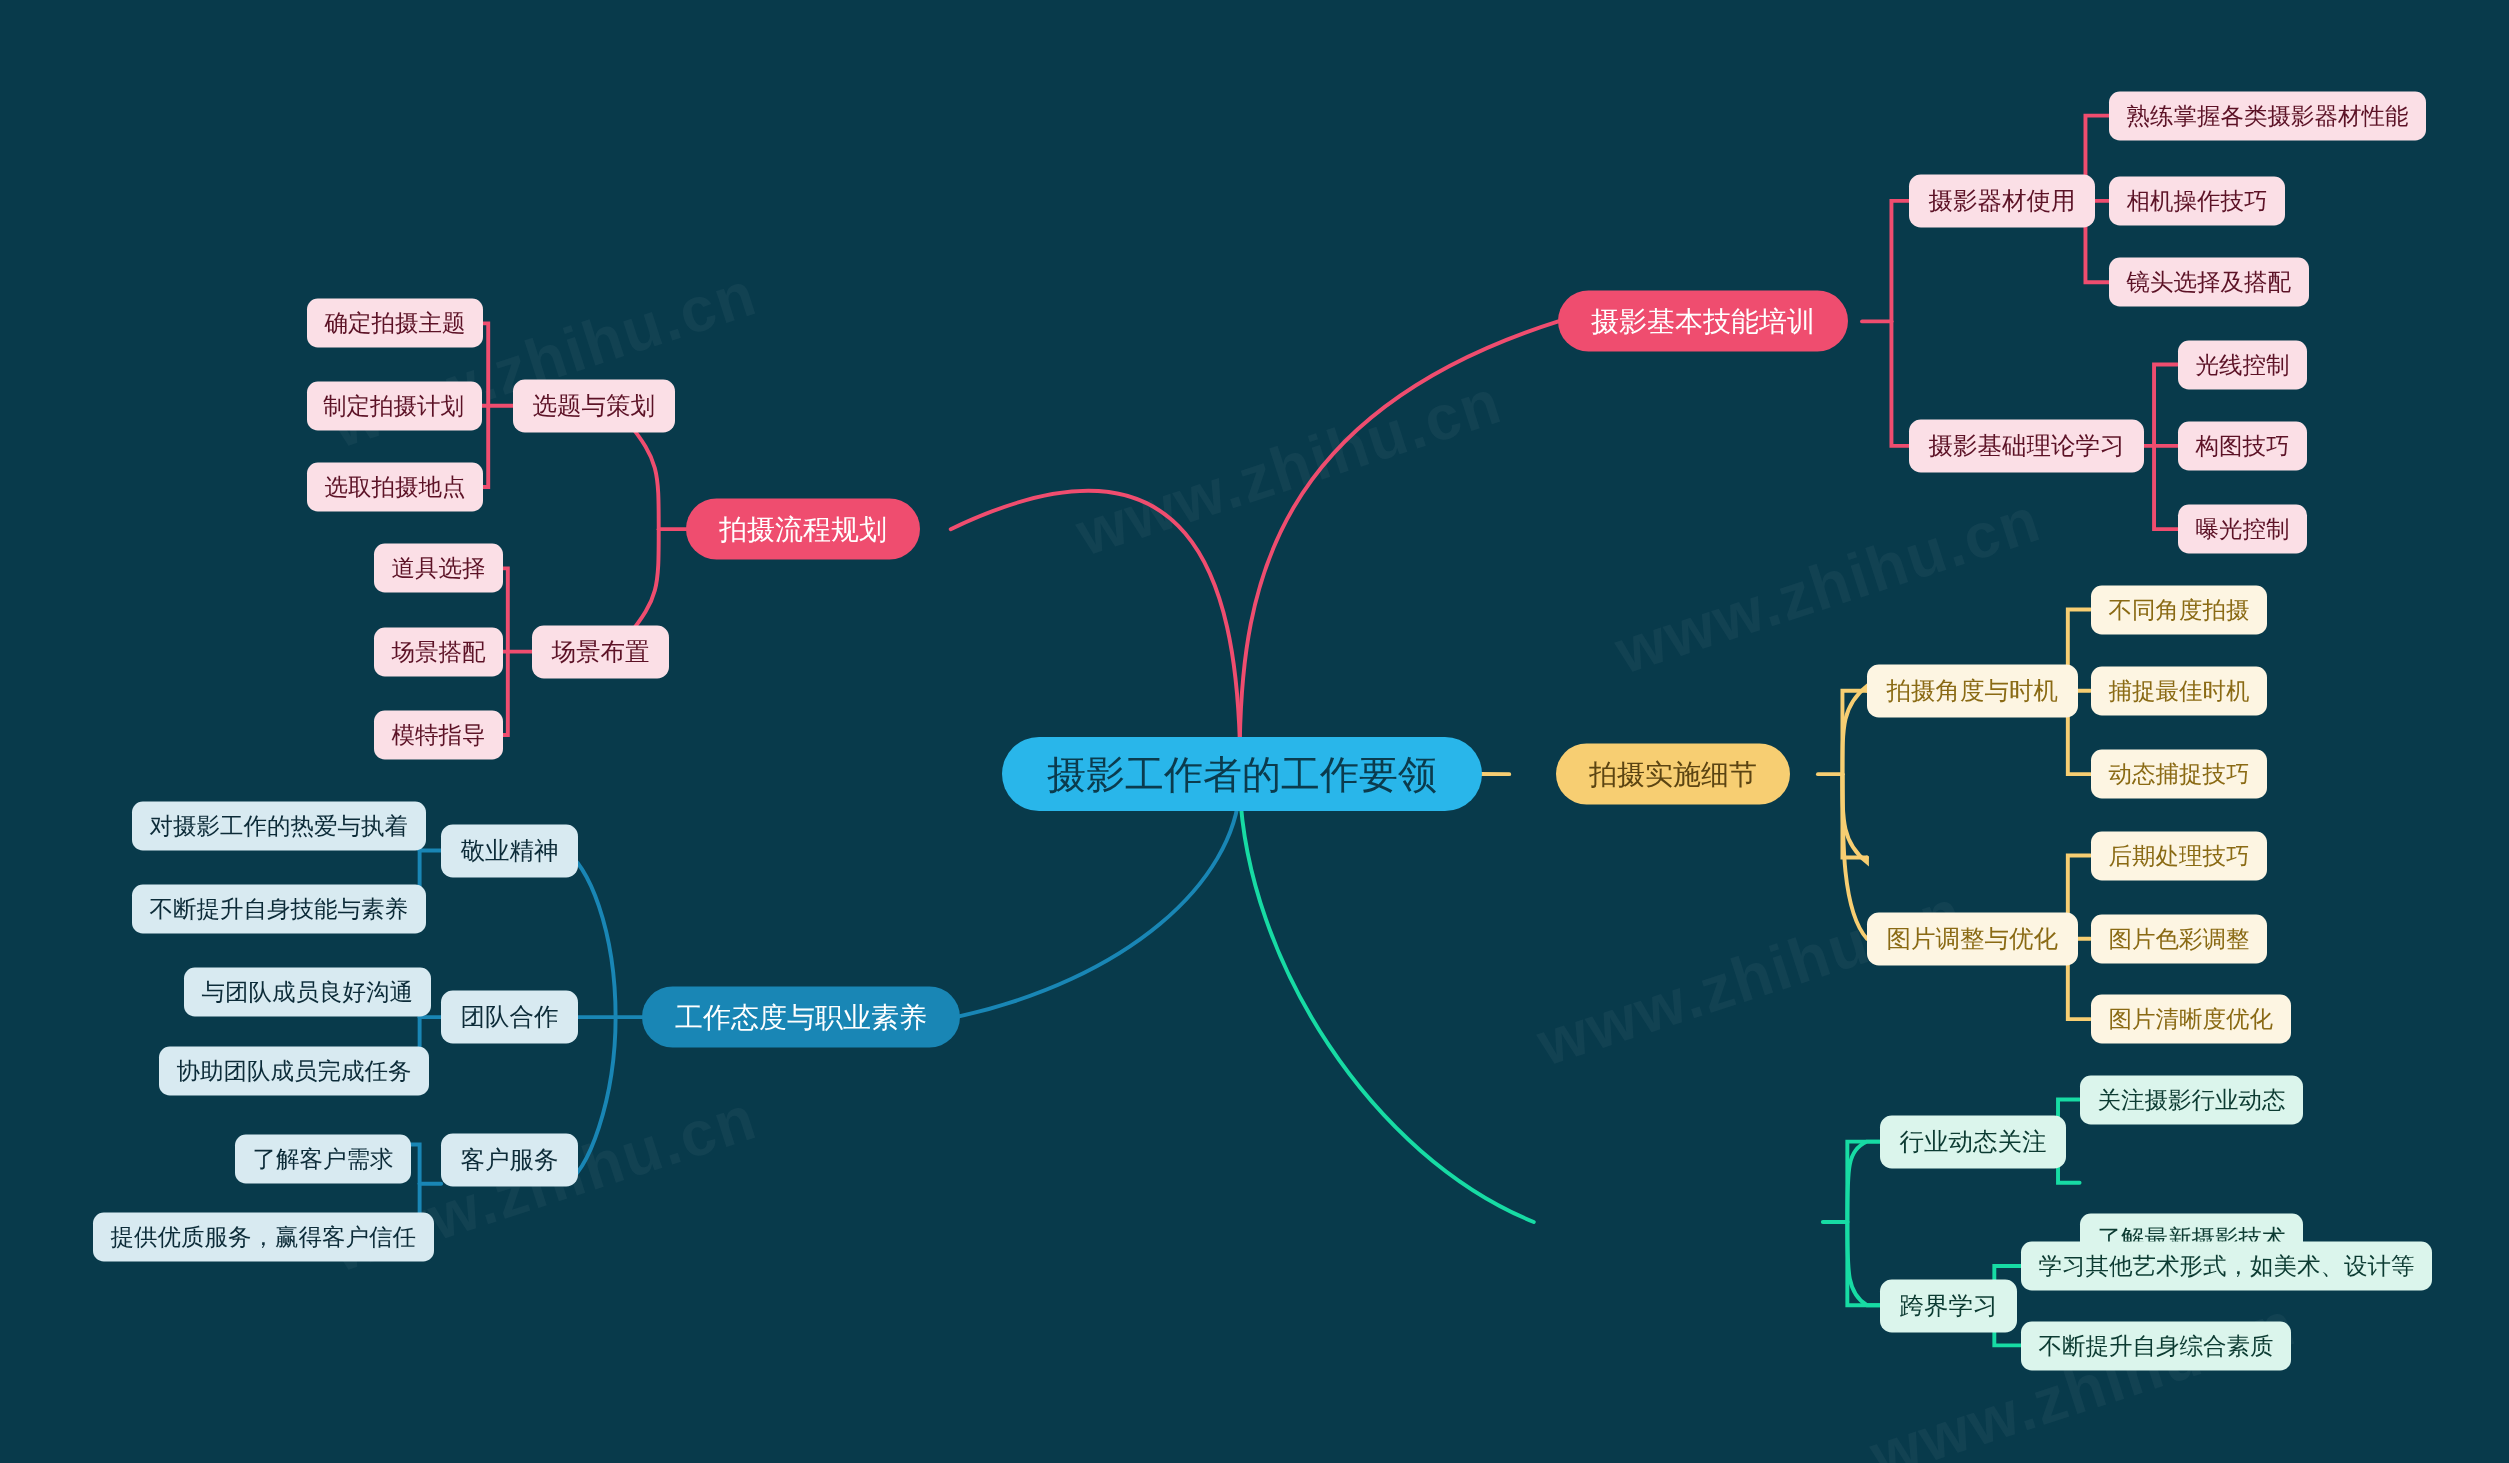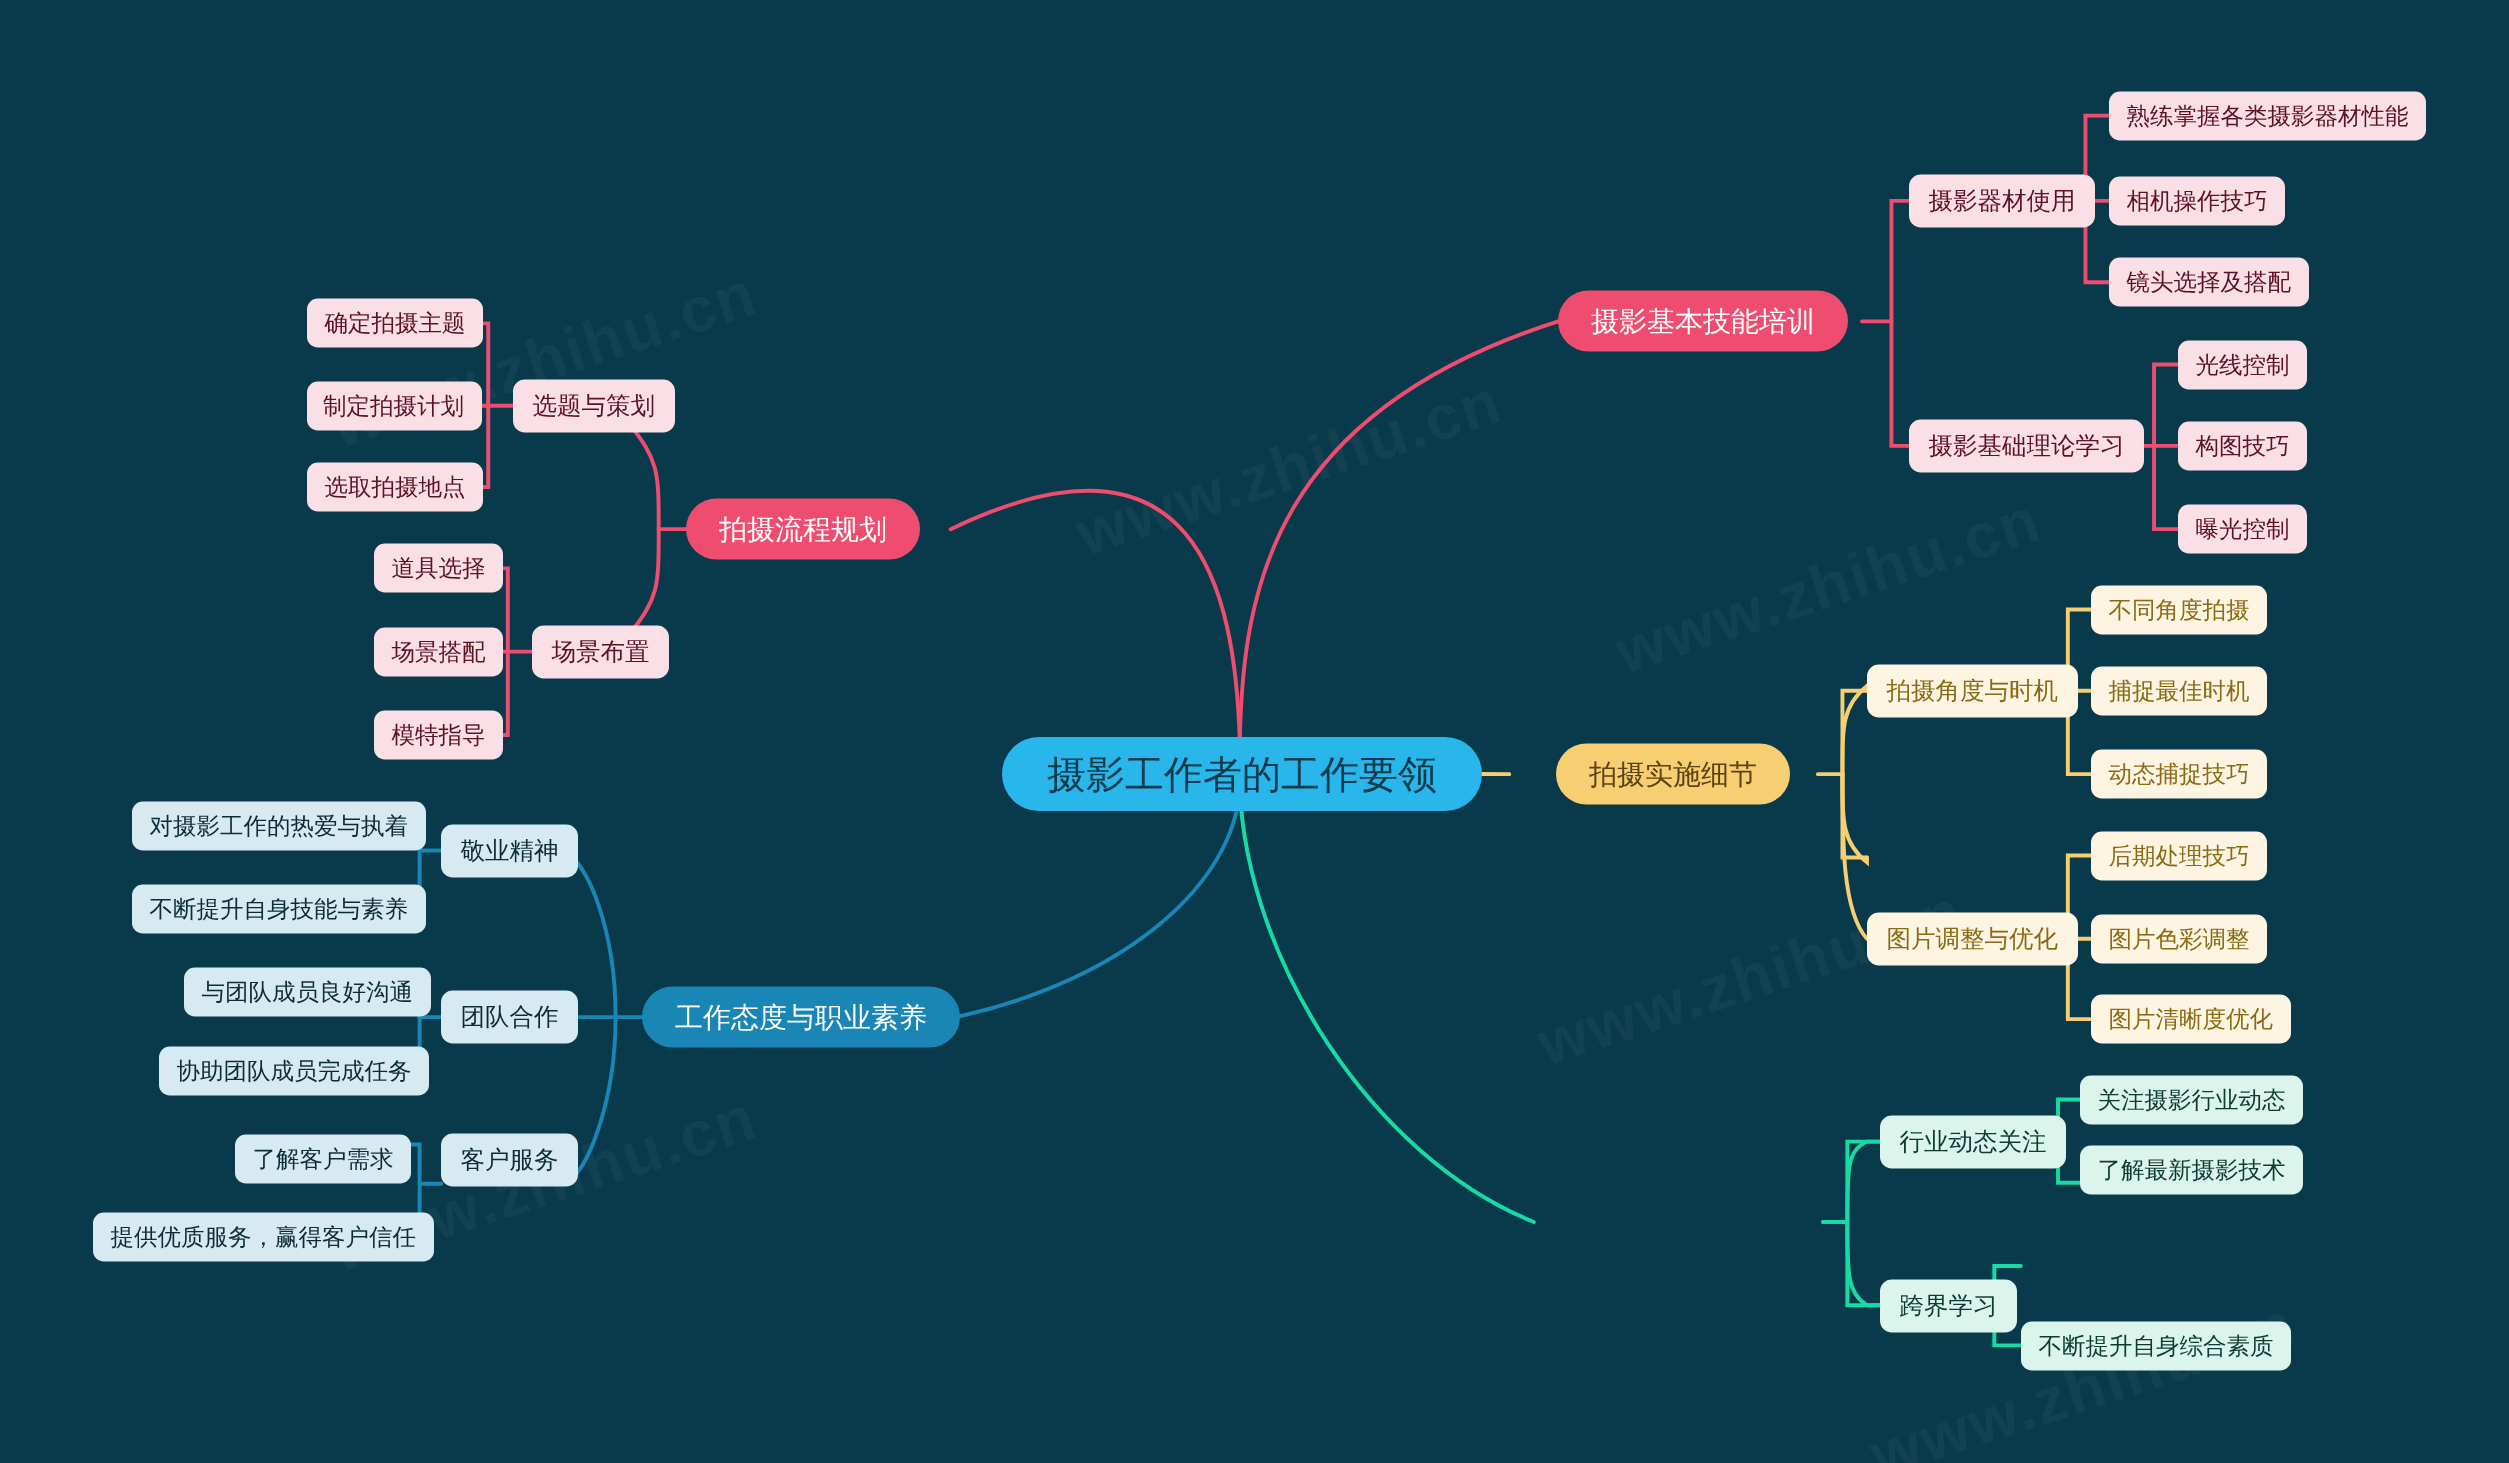--- a/index.html
+++ b/index.html
@@ -239,19 +239,20 @@
   <div class="node b3 blue" style="left:184px; top:978px;">与团队成员良好沟通</div>
   <div class="node b3 blue" style="left:159px; top:1057px;">协助团队成员完成任务</div>
 
   <div class="node b2 blue" style="left:441px; top:1160px;">客户服务</div>
   <div class="node b3 blue" style="left:235px; top:1145px;">了解客户需求</div>
   <div class="node b3 blue" style="left:93px; top:1223px;">提供优质服务，赢得客户信任</div>
 
 
   <div class="node b2 green" style="left:1880px; top:1142px;">行业动态关注</div>
   <div class="node b3 green" style="left:2080px; top:1100px;">关注摄影行业动态</div>
-  <div class="node b3 green" style="left:2080px; top:1170px;">了解最新摄影技术</div>
+  <div class="node b3 green" style="left:2080px; top:1238px;">了解最新摄影技术</div>
 
   <div class="node b2 green" style="left:1880px; top:1306px;">跨界学习</div>
+  <div class="node b3 green" style="left:2021px; top:1266px;">学习其他艺术形式，如美术、设计等</div>
   <div class="node b3 green" style="left:2021px; top:1346px;">不断提升自身综合素质</div>
 
 </div>
 
 
 </body></html>

